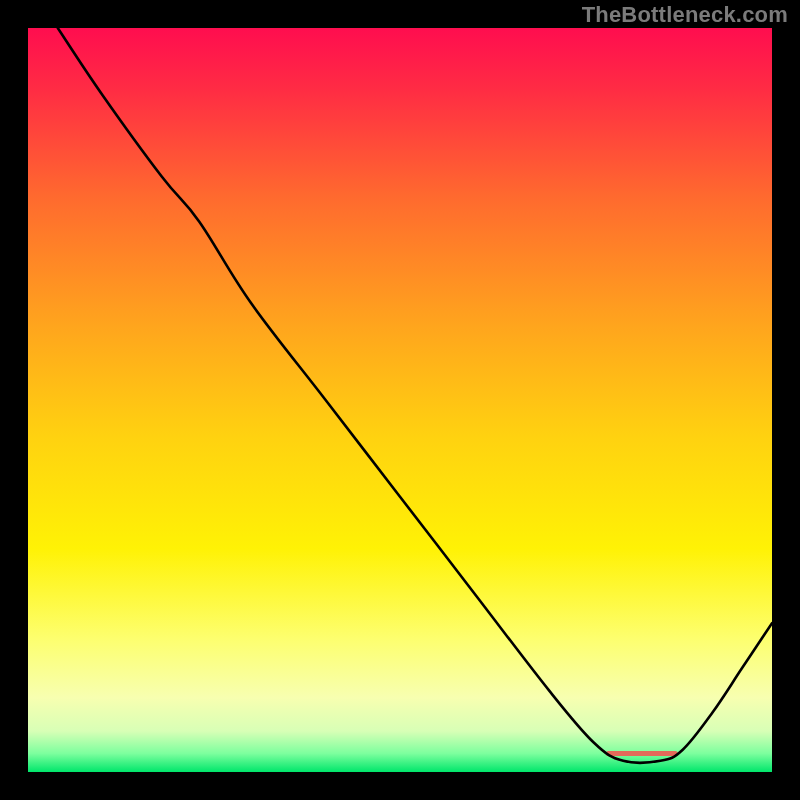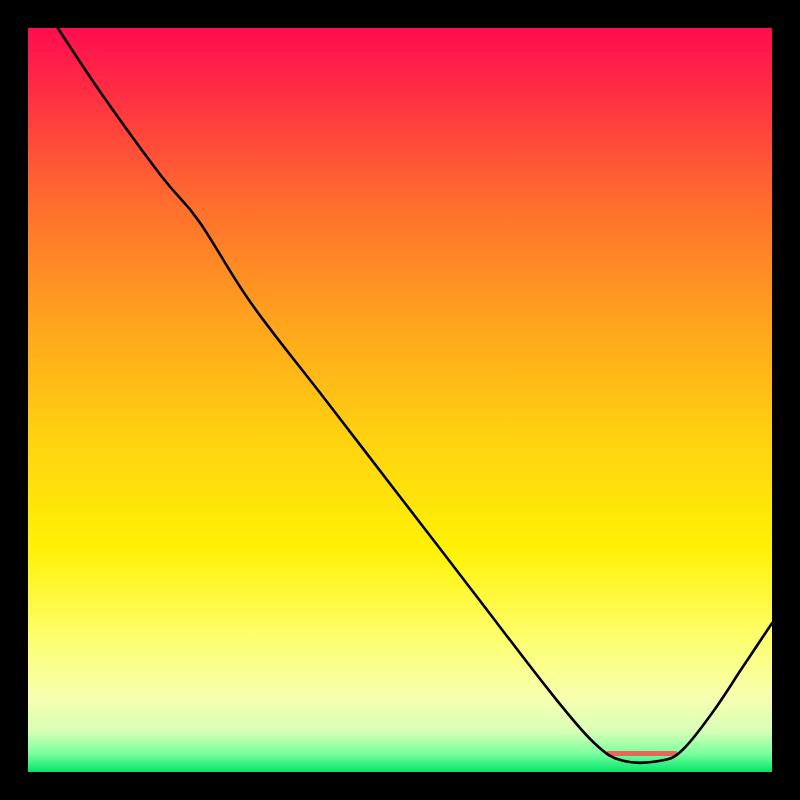--- a/index.html
+++ b/index.html
@@ -26,20 +26,21 @@
     top: 28px;
     width: 744px;
     height: 744px;
     display: block;
   }
 </style>
 </head>
 <body>
 
 <div class="stage">
+  <div class="watermark">TheBottleneck.com</div>
   <svg class="plot" viewBox="0 0 744 744" preserveAspectRatio="none">
     <defs>
       <linearGradient id="bg-grad" x1="0" y1="0" x2="0" y2="1">
           <stop offset="0%" stop-color="#ff0d4f"></stop>
           <stop offset="8%" stop-color="#ff2b44"></stop>
           <stop offset="23%" stop-color="#ff6b2e"></stop>
           <stop offset="40%" stop-color="#ffa51d"></stop>
           <stop offset="55.00000000000001%" stop-color="#ffd210"></stop>
           <stop offset="70%" stop-color="#fff205"></stop>
           <stop offset="82%" stop-color="#fdff6e"></stop>

